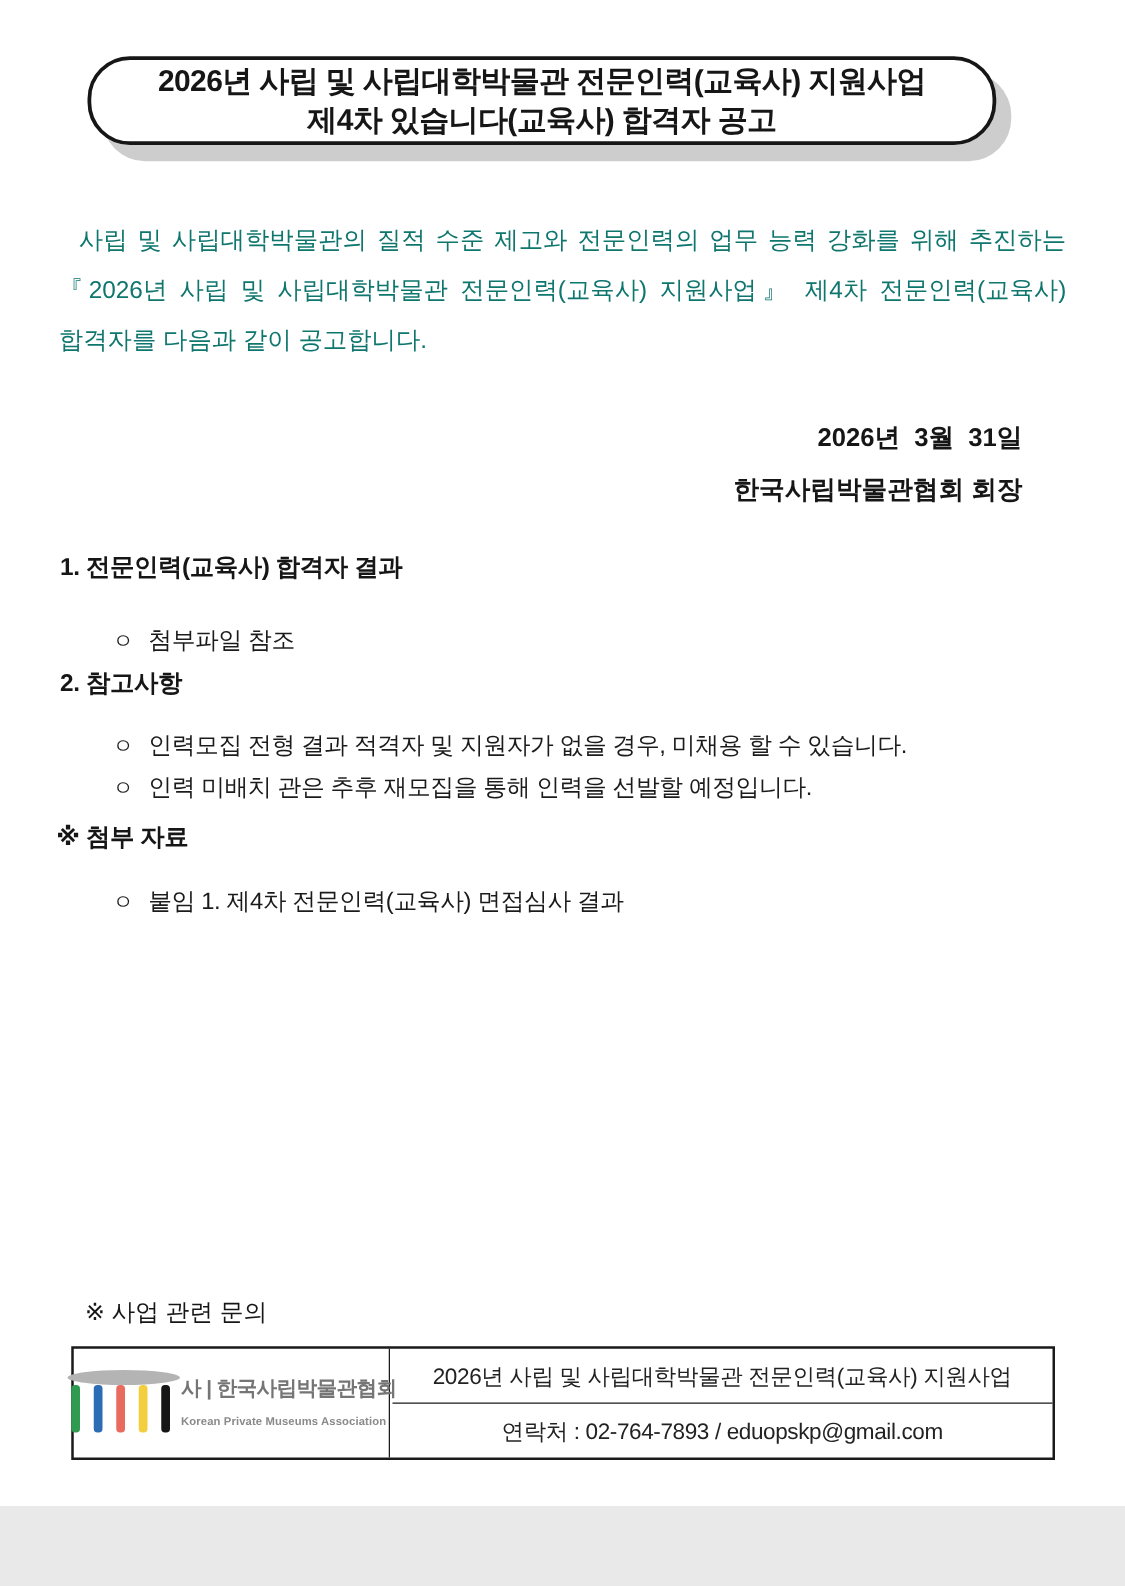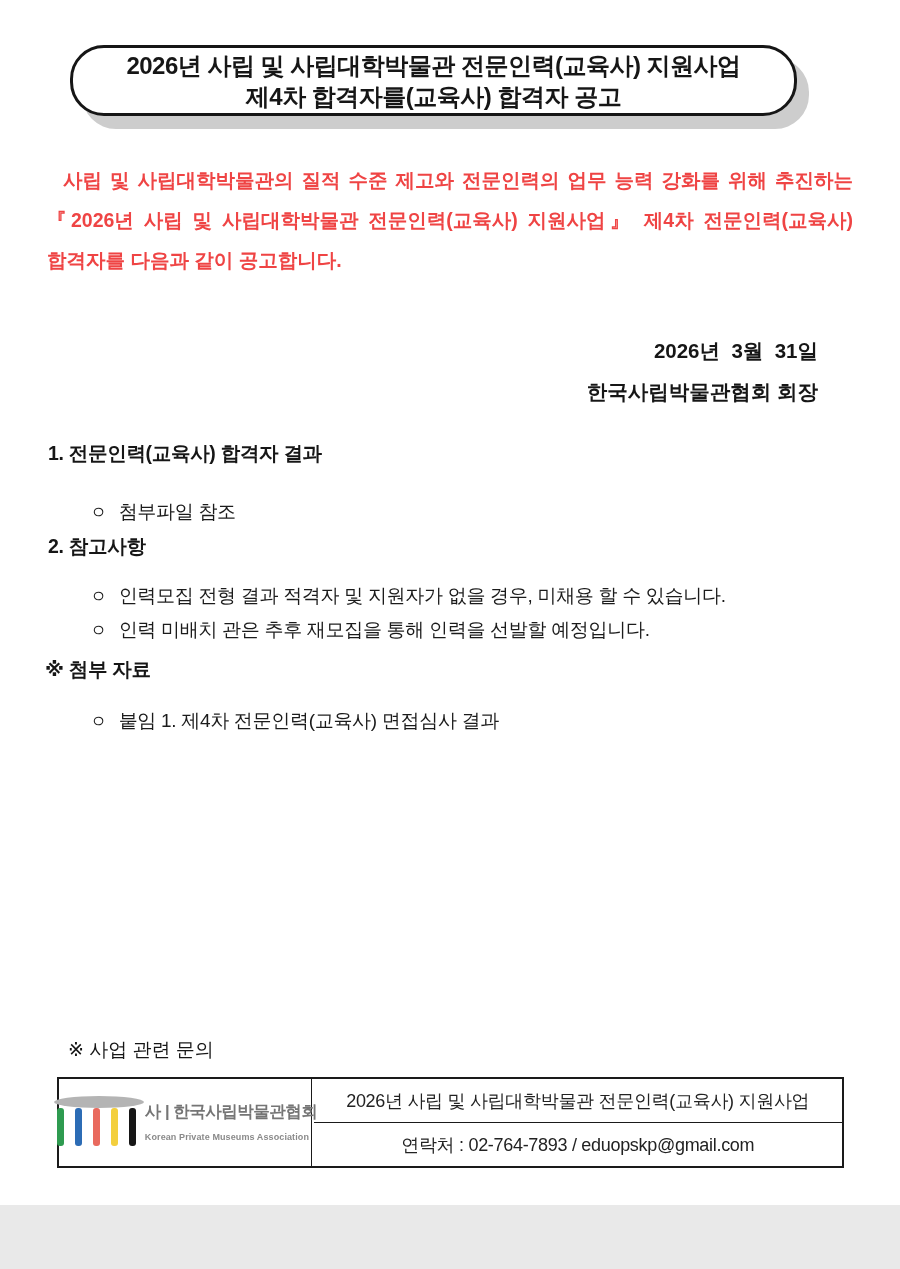--- a/index.html
+++ b/index.html
@@ -32,29 +32,28 @@
   .title-box .t-line {
     font-size: 24px;
     font-weight: 800;
     line-height: 31px;
     letter-spacing: -0.5px;
     white-space: nowrap;
   }
   
   .intro {
     position: absolute;
-    top: 160px; left: 47px;
+    top: 172px; left: 47px;
     width: 806px;
     font-size: 19.5px;
     line-height: 40px;
     text-align: justify;
     text-indent: 16px;
     word-break: keep-all;
-    color: #ef4444;
-    font-weight: bold;
+    color: #0f766e;
   }
   
   .date-block {
     position: absolute;
     top: 330px; left: 400px;
     width: 418px;
     text-align: right;
     font-weight: 700;
     font-size: 20.5px;
     line-height: 41px;
@@ -161,21 +160,21 @@
   }
   .cell-row.first { border-bottom: 1.5px solid #1a1a1a; }
 </style>
 </head>
 <body>
 
 <div class="page">
 
   <div class="title-box">
     <div class="t-line">2026년 사립 및 사립대학박물관 전문인력(교육사) 지원사업</div>
-    <div class="t-line">제4차 합격자를(교육사) 합격자 공고</div>
+    <div class="t-line">제4차 있습니다(교육사) 합격자 공고</div>
   </div>
 
   <p class="intro">사립 및 사립대학박물관의 질적 수준 제고와 전문인력의 업무 능력 강화를 위해 추진하는 『2026년 사립 및 사립대학박물관 전문인력(교육사) 지원사업』 제4차 전문인력(교육사) 합격자를 다음과 같이 공고합니다.</p>
 
   <div class="date-block">
     <div>2026년  3월  31일</div>
     <div>한국사립박물관협회 회장</div>
   </div>
 
   <div class="sec-heading" style="top:440px">1. 전문인력(교육사) 합격자 결과</div>

